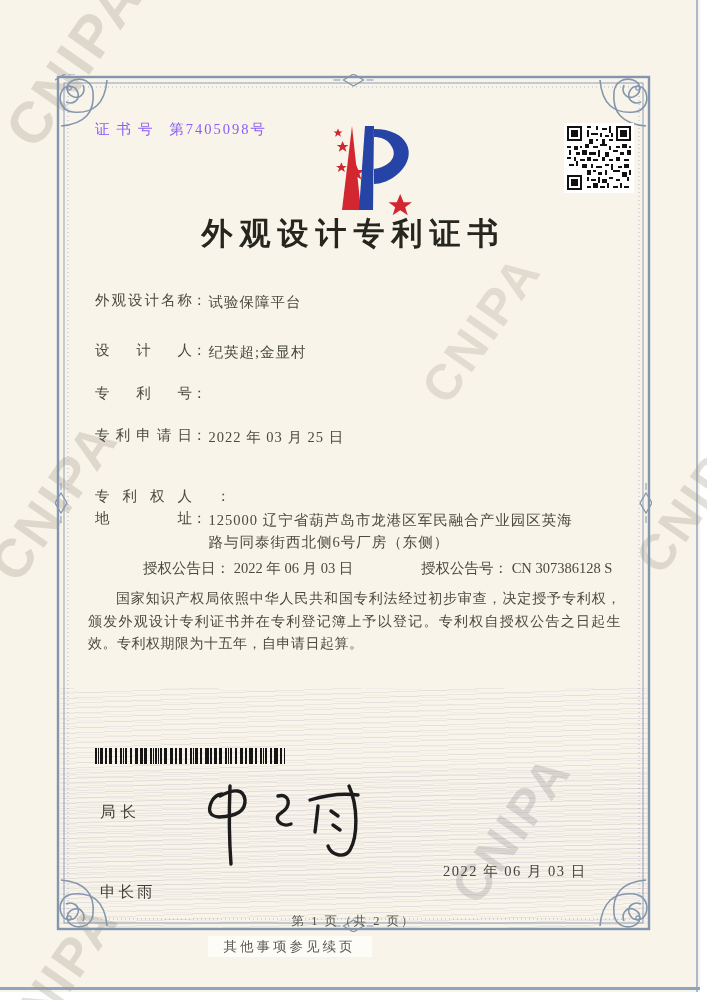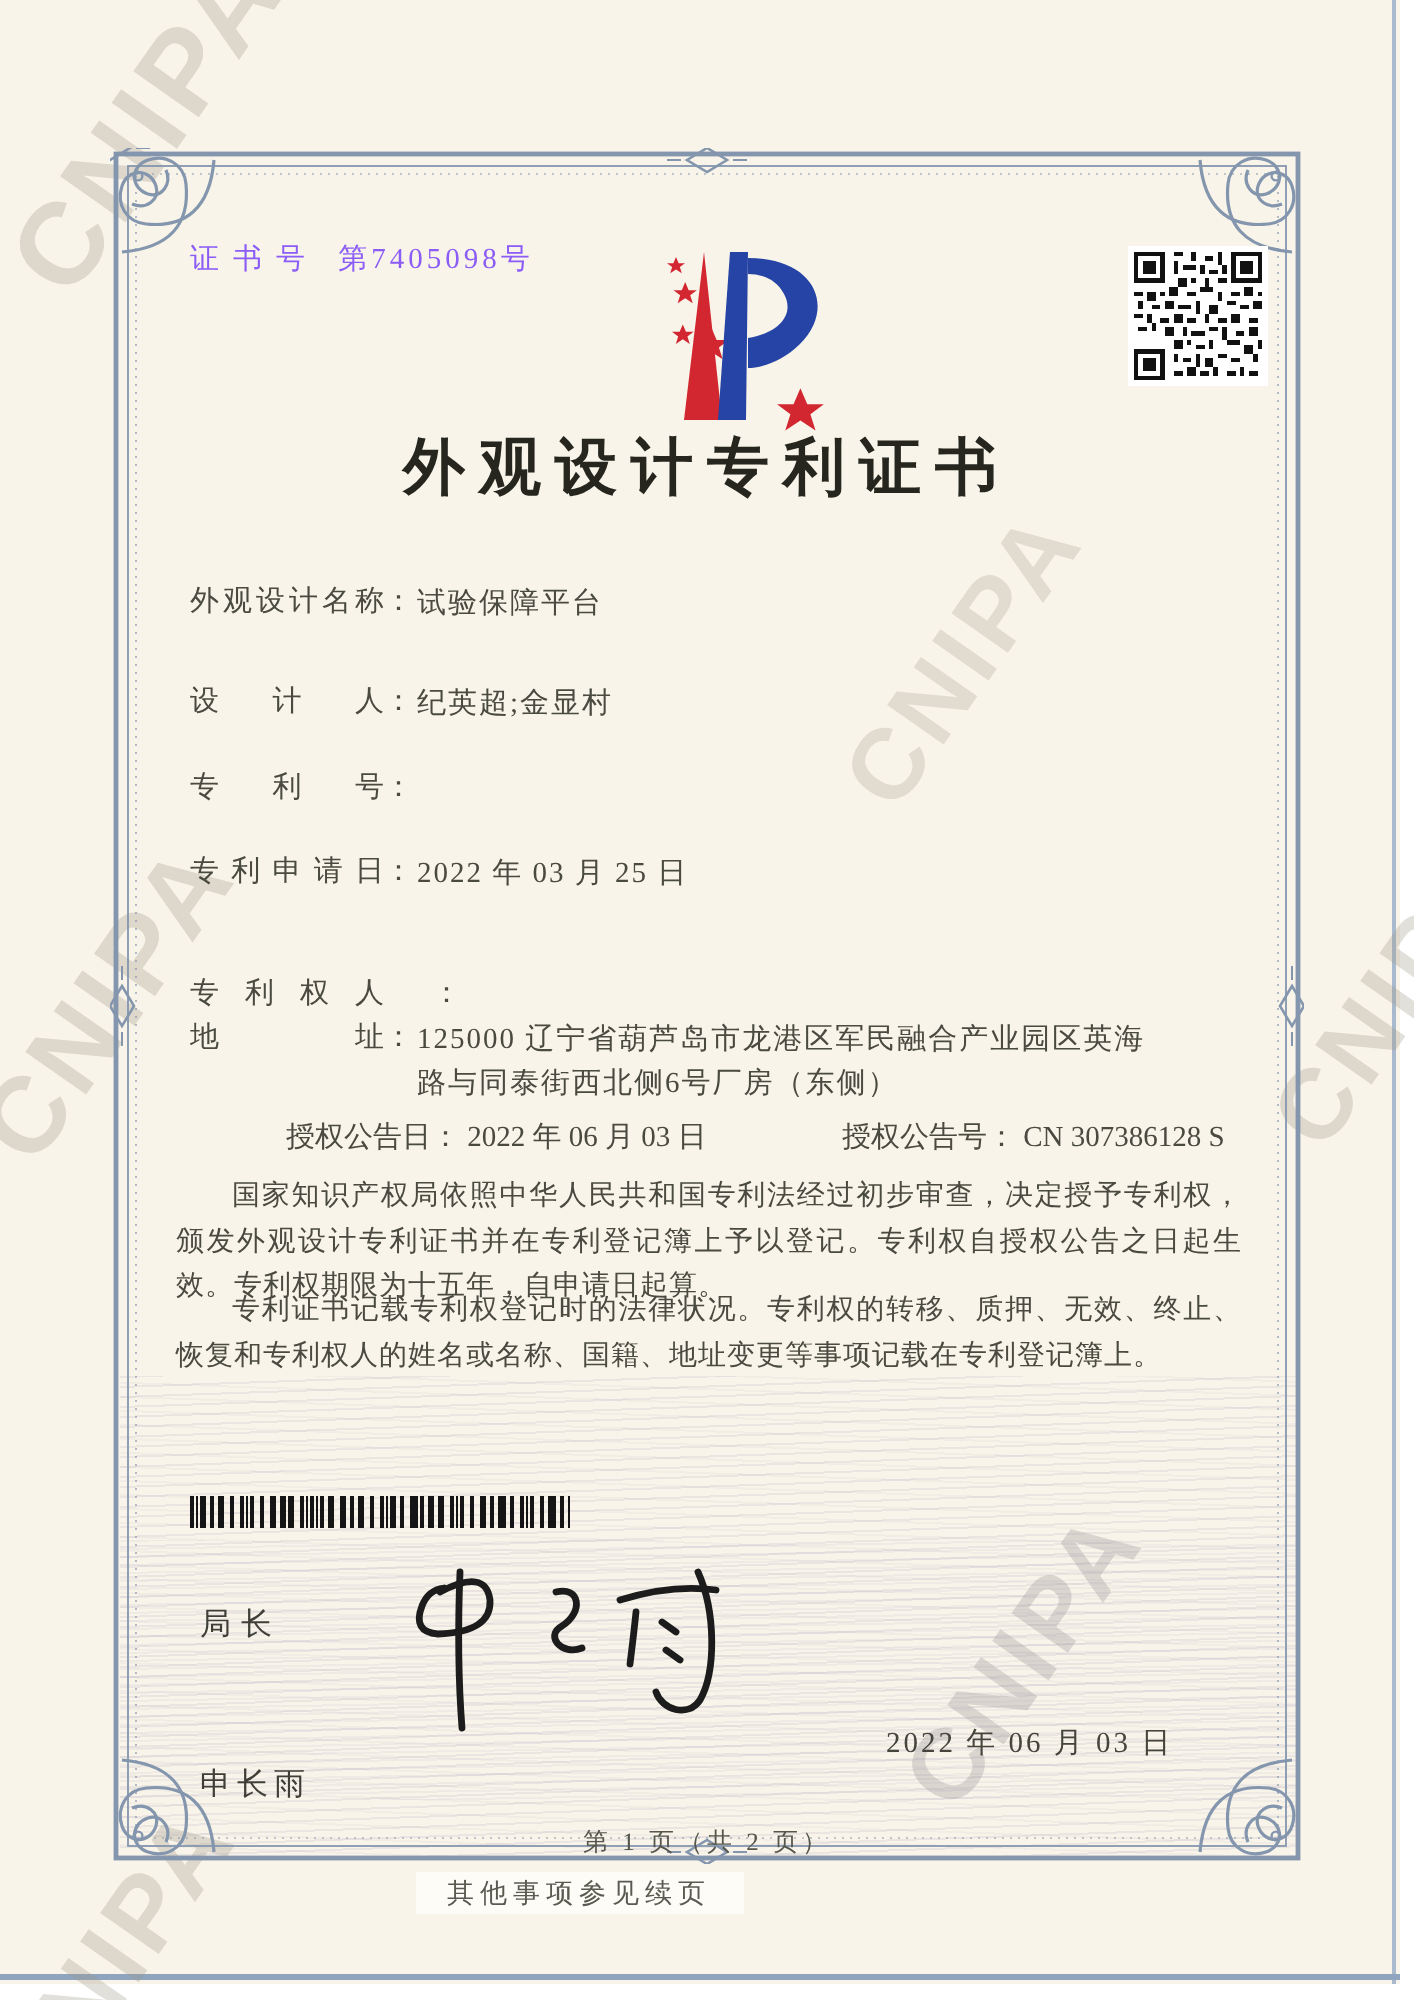--- a/index.html
+++ b/index.html
@@ -267,21 +267,20 @@
     <div class="grant-row">
       <span>授权公告日</span><span>：</span>
       <span>2022 年 06 月 03 日</span>
       <span class="grant-right">
         <span>授权公告号</span><span>：</span>
         <span>CN 307386128 S</span>
       </span>
     </div>
 
     <div class="para p1">国家知识产权局依照中华人民共和国专利法经过初步审查，决定授予专利权，颁发外观设计专利证书并在专利登记簿上予以登记。专利权自授权公告之日起生效。专利权期限为十五年，自申请日起算。</div>
-    <div class="para p2">专利证书记载专利权登记时的法律状况。专利权的转移、质押、无效、终止、恢复和专利权人的姓名或名称、国籍、地址变更等事项记载在专利登记簿上。</div>
 
     <div class="barcode"></div>
 
     <div class="sig-title">局长</div>
     <div class="sig-name">申长雨</div>
     <svg class="sig-script" width="185" height="92" viewBox="0 0 185 92">
       <g fill="none" stroke="#1c1c1c" stroke-width="3.4" stroke-linecap="round" stroke-linejoin="round">
         <path d="M22,20 Q45,8 47,24 Q48,40 21,41 Q8,40 13,27 Q16,19 24,18"></path>
         <path d="M32,10 C31,35 31,62 33,88"></path>
         <path d="M80,20 C92,17 94,30 83,37 C74,42 83,52 93,48"></path>

